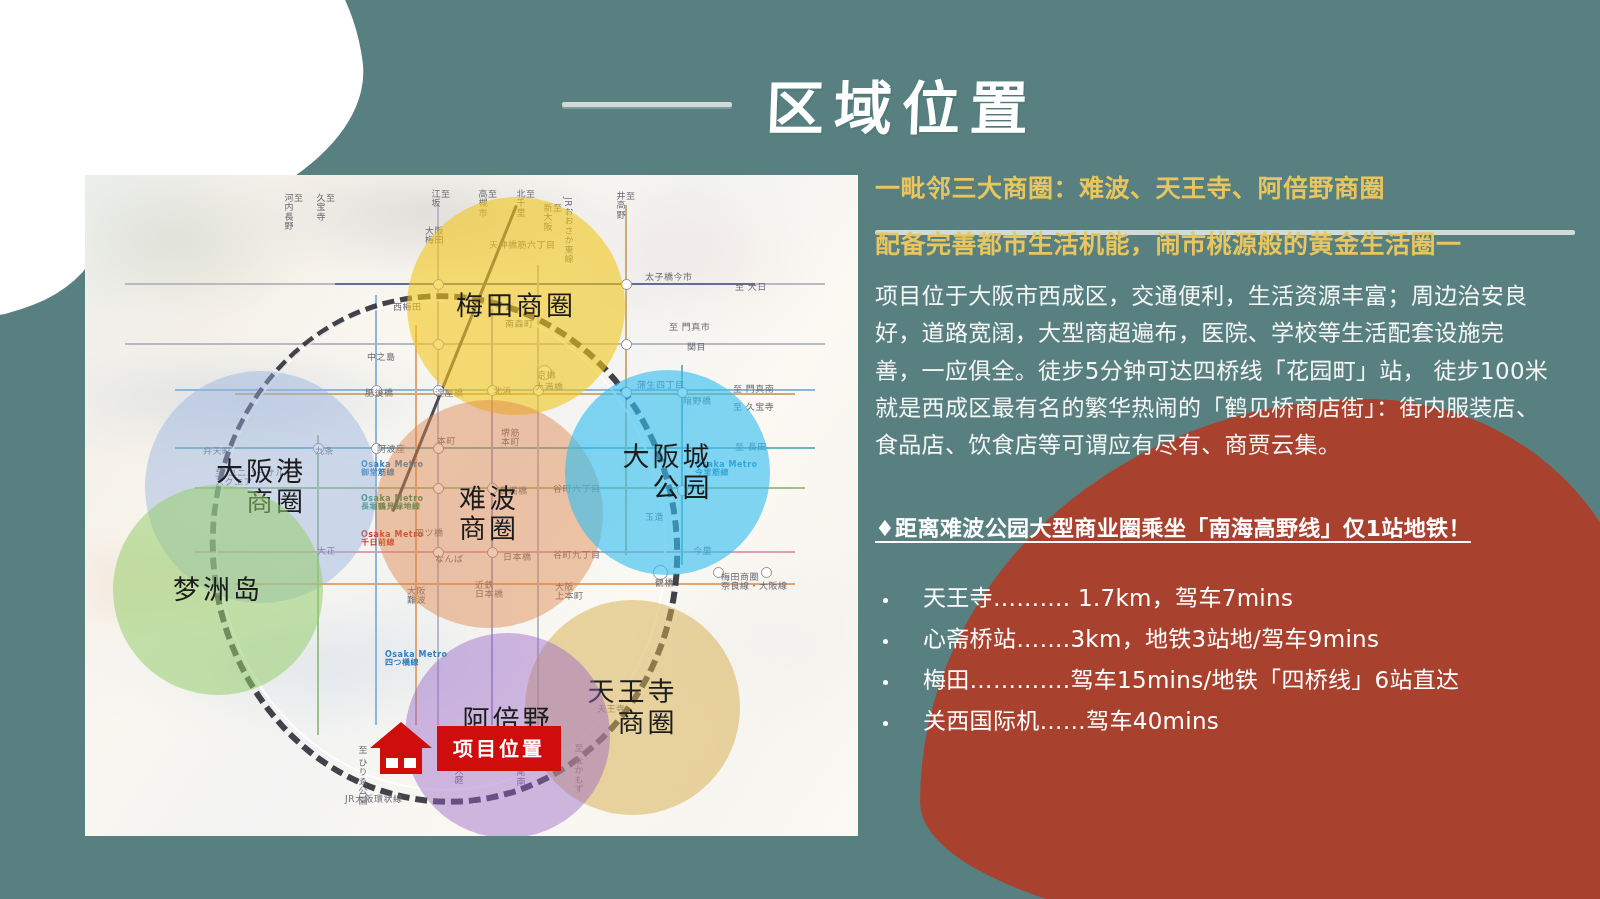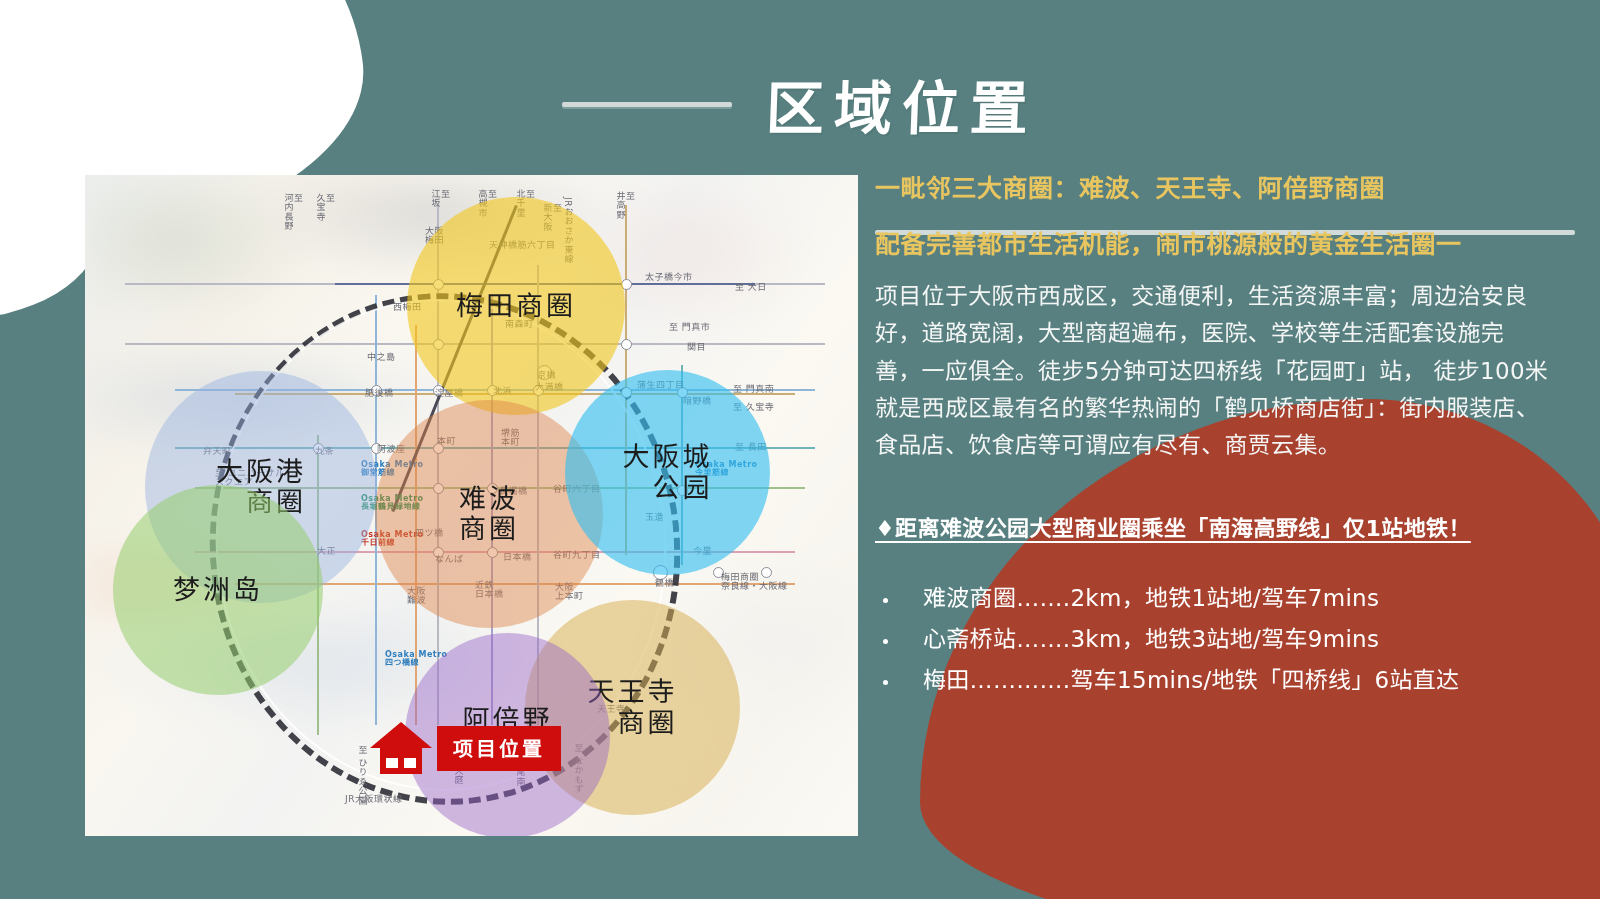--- a/index.html
+++ b/index.html
@@ -392,17 +392,18 @@
     <div class="label-box">项目位置</div>
   </div>
 </div>
 
 <div class="right">
   <div class="lead">一毗邻三大商圈：难波、天王寺、阿倍野商圈</div>
   <div class="lead second">配备完善都市生活机能，闹市桃源般的黄金生活圈一</div>
   <div class="para">项目位于大阪市西成区，交通便利，生活资源丰富；周边治安良好，道路宽阔，大型商超遍布，医院、学校等生活配套设施完善，一应俱全。徒步5分钟可达四桥线「花园町」站， 徒步100米就是西成区最有名的繁华热闹的「鹤见桥商店街」：街内服装店、食品店、饮食店等可谓应有尽有、商贾云集。</div>
   <div class="highlight">♦距离难波公园大型商业圈乘坐「南海高野线」仅1站地铁！</div>
   <ul class="bullets" id="bullet-list">
-      <li>难波商圈…….2km，地铁1站地/驾车7mins</li>
+      <li>天王寺………. 1.7km，驾车7mins</li>
       <li>心斋桥站…….3km，地铁3站地/驾车9mins</li>
       <li>梅田………….驾车15mins/地铁「四桥线」6站直达</li>
+      <li>关西国际机……驾车40mins</li>
     </ul>
 </div>
 
 </body></html>

